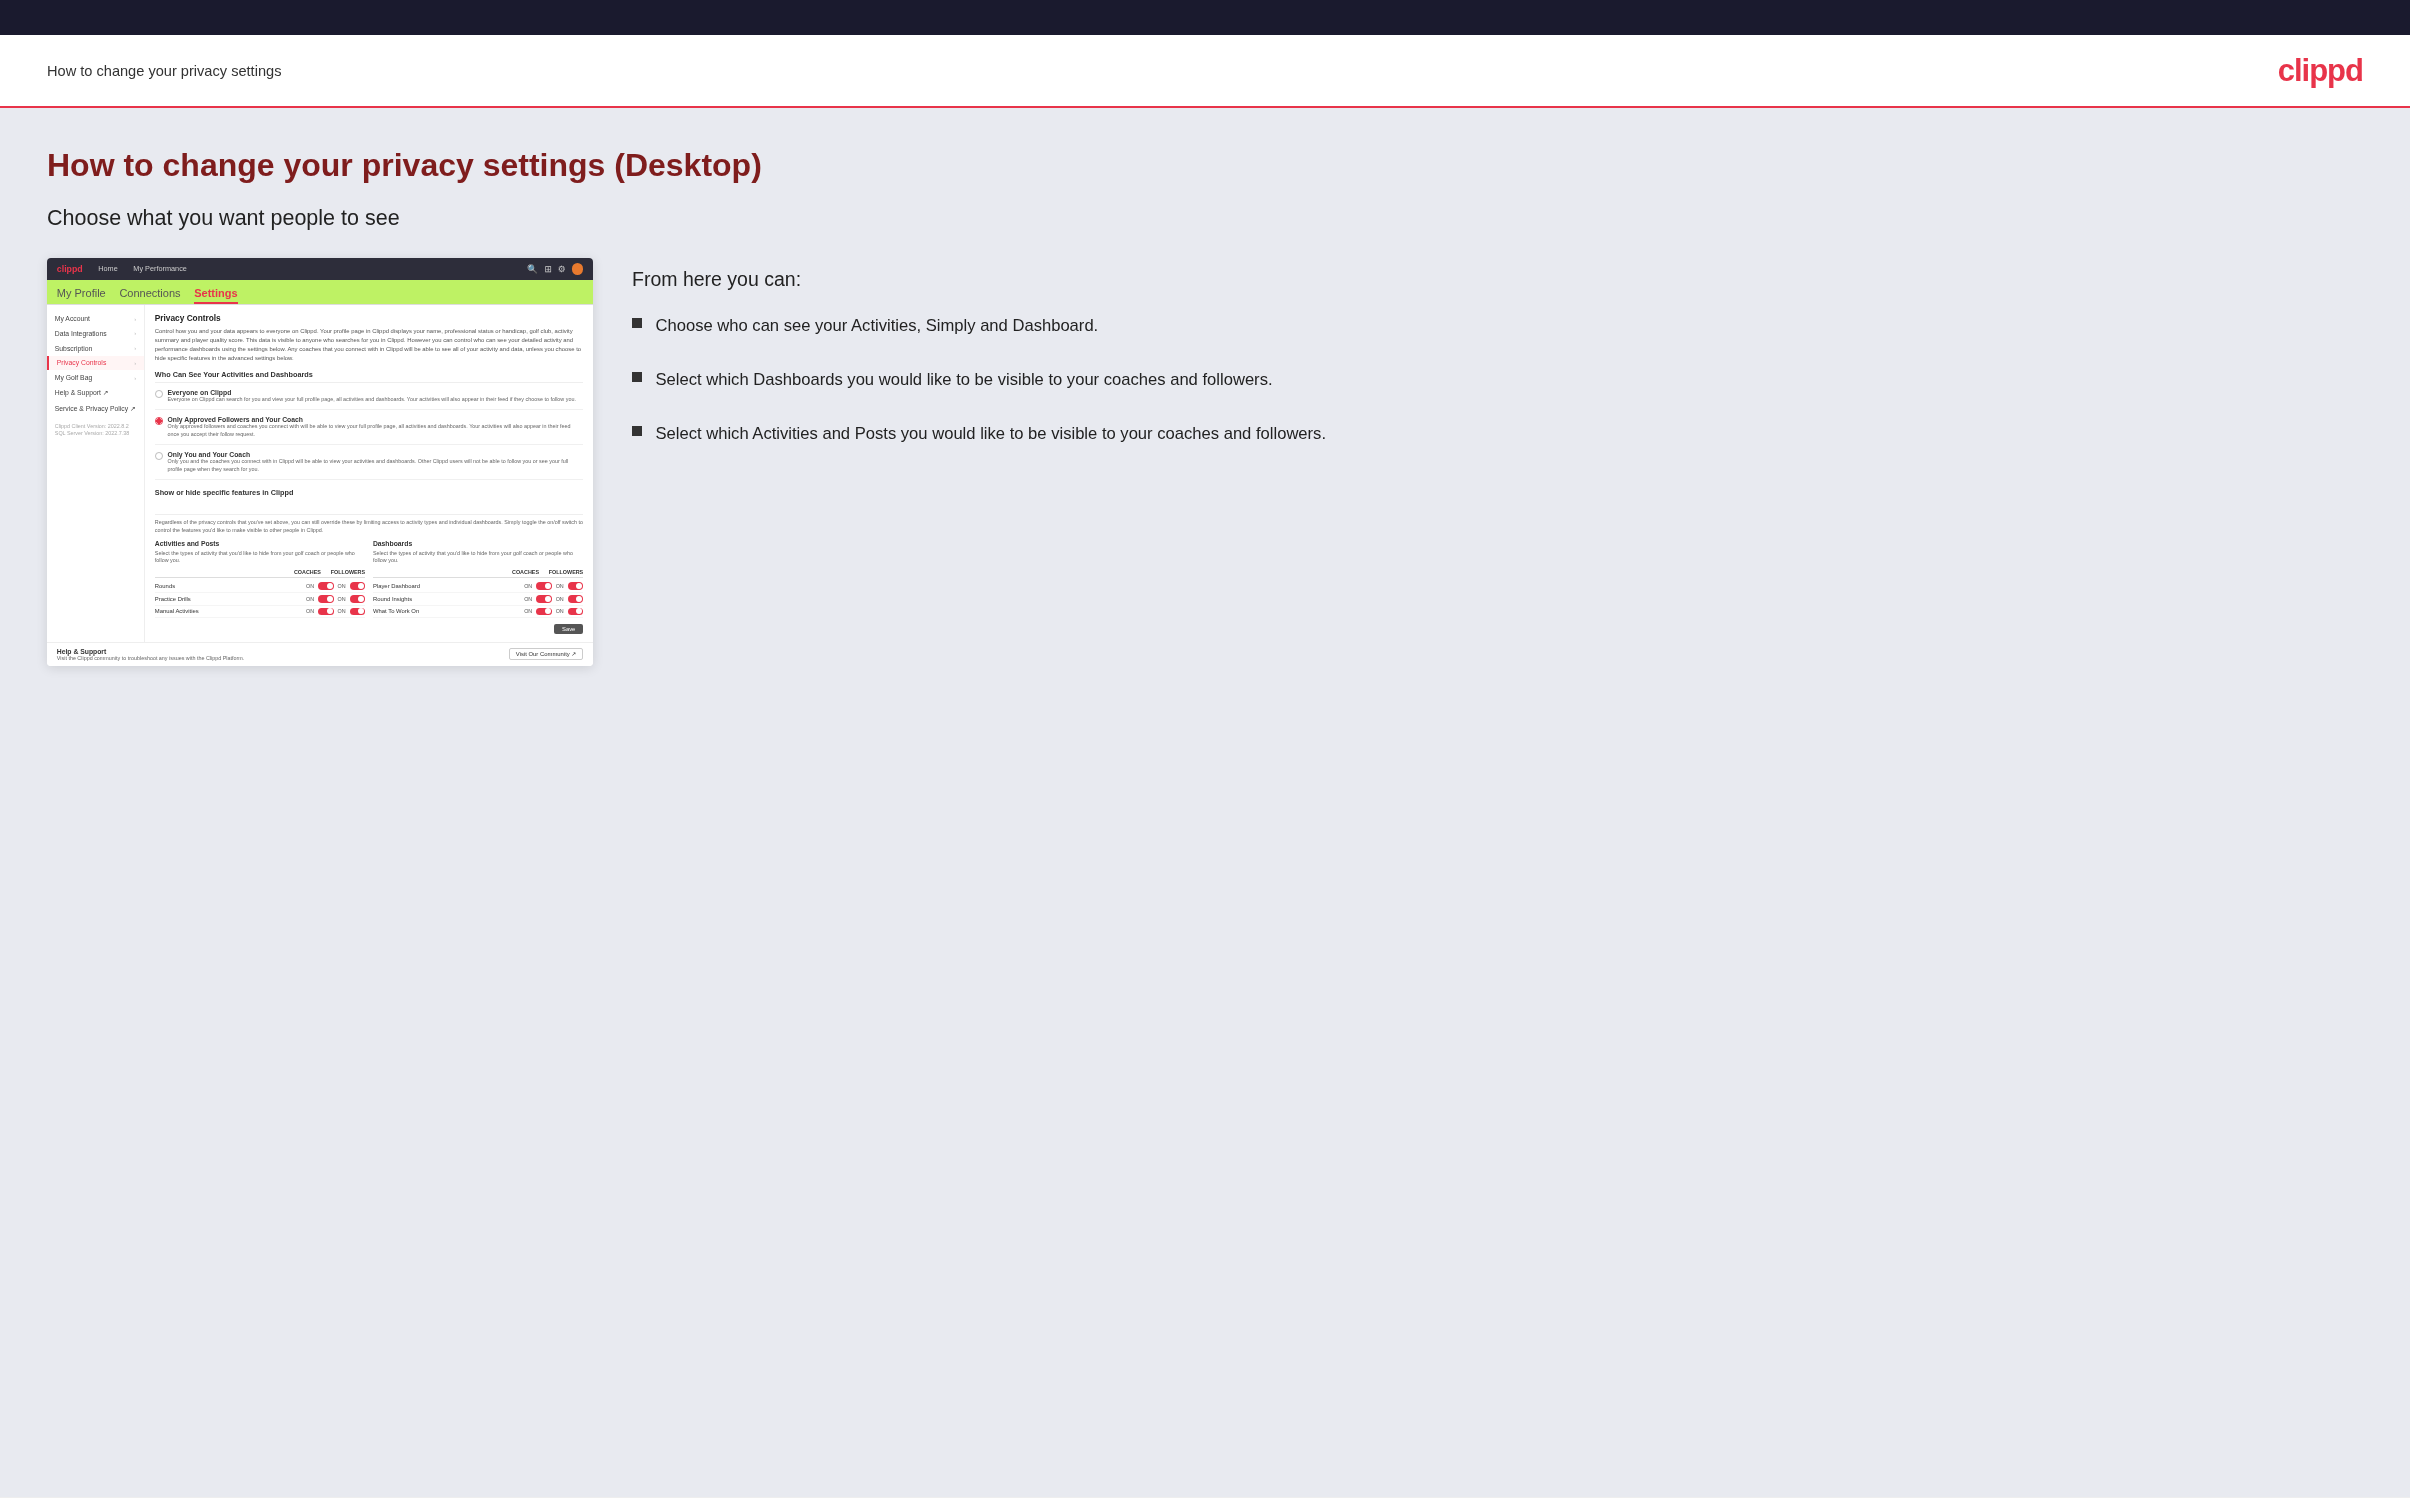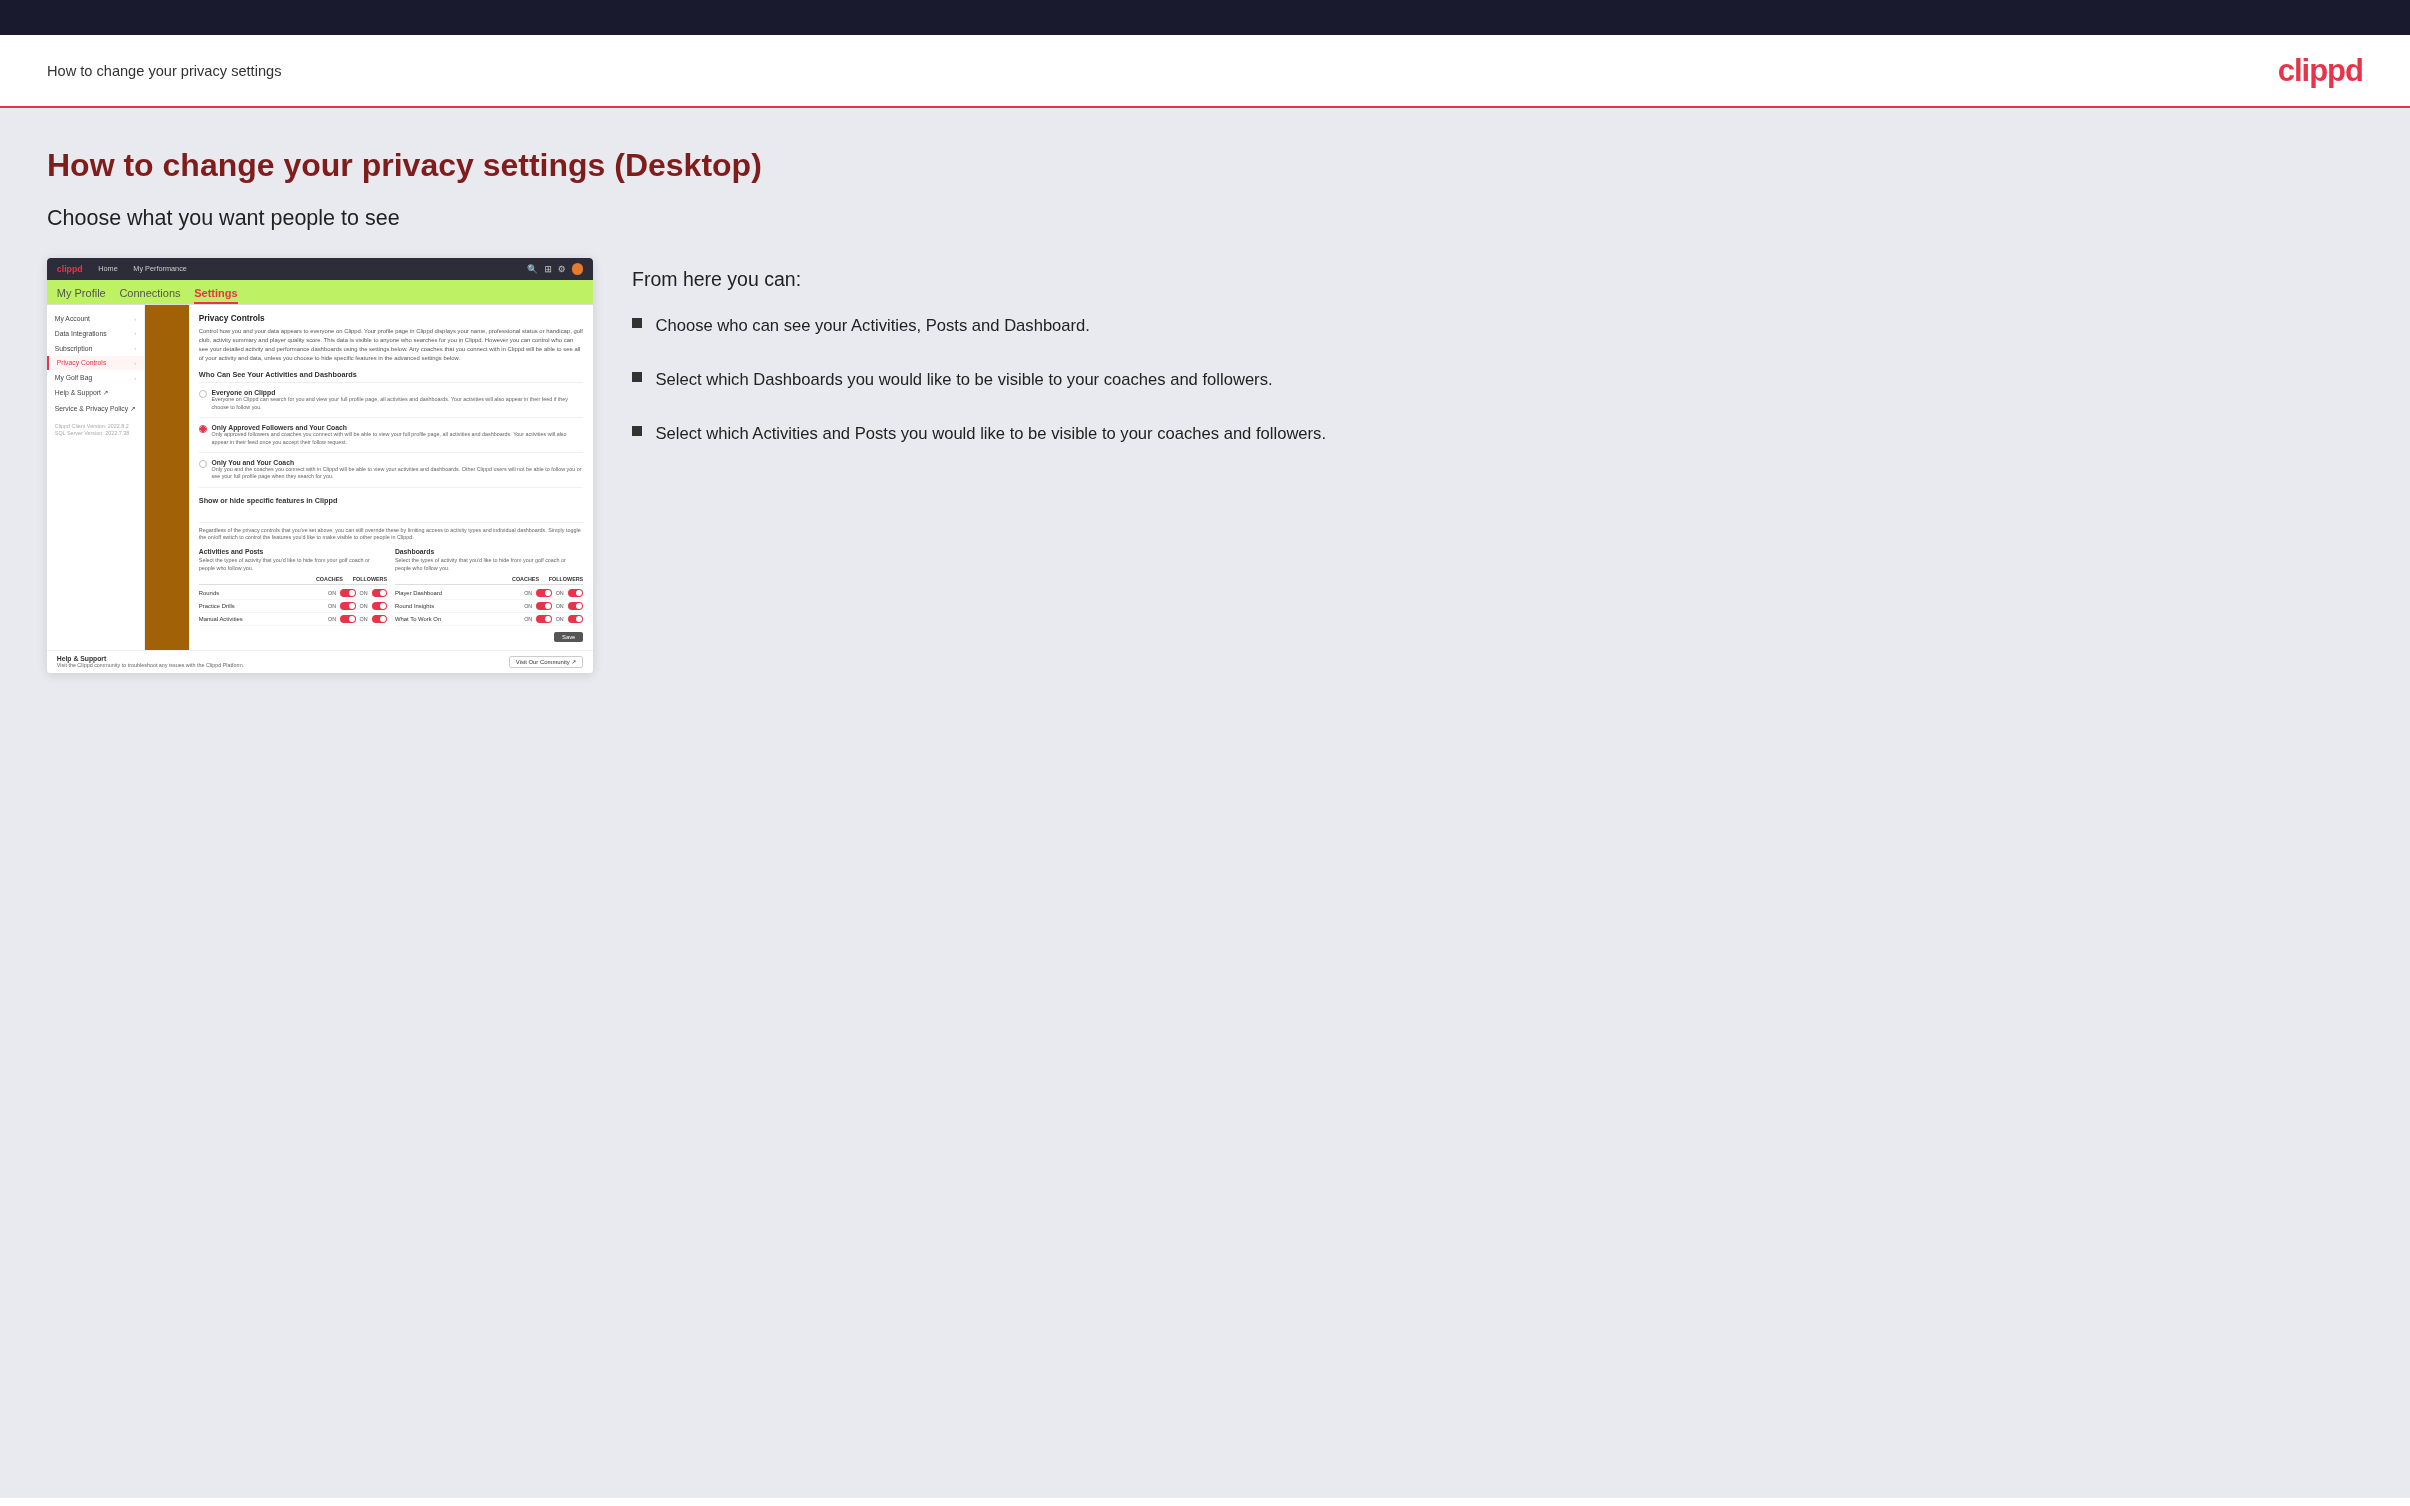--- a/index.html
+++ b/index.html
@@ -106,22 +106,21 @@
       padding: 4.9px 9.8px 0;
       border-bottom: 1px solid #ddd;
       background: #bef264;
       font-size: 11px;
     }
     .mini-tab { padding: 2.9px 0; color: #555; cursor: pointer; }
     .mini-tab.active { color: #e8344a; border-bottom: 2px solid #e8344a; font-weight: 600; }
 
     .mini-body {
       display: flex;
-      background: #a16207;
-      gap: 44px;
+      background: #6d28d9;
     }
 
     .mini-sidebar {
       width: 98px;
       background: #fff;
       border-right: 1px solid #eee;
       padding: 5.9px 0;
       font-size: 6.8px;
     }
     .mini-sidebar-item {
@@ -543,21 +542,21 @@
         </div>
 
       </div>
     </div>
 
     <div class="right-col">
       <p class="from-here">From here you can:</p>
       <ul class="bullet-list">
         <li class="bullet-item">
           <span class="bullet-square"></span>
-          <span class="bullet-text">Choose who can see your Activities, Posts and Dashboard.</span>
+          <span class="bullet-text">Choose who can see your Activities, Simply and Dashboard.</span>
         </li>
         <li class="bullet-item">
           <span class="bullet-square"></span>
           <span class="bullet-text">Select which Dashboards you would like to be visible to your coaches and followers.</span>
         </li>
         <li class="bullet-item">
           <span class="bullet-square"></span>
           <span class="bullet-text">Select which Activities and Posts you would like to be visible to your coaches and followers.</span>
         </li>
       </ul>

